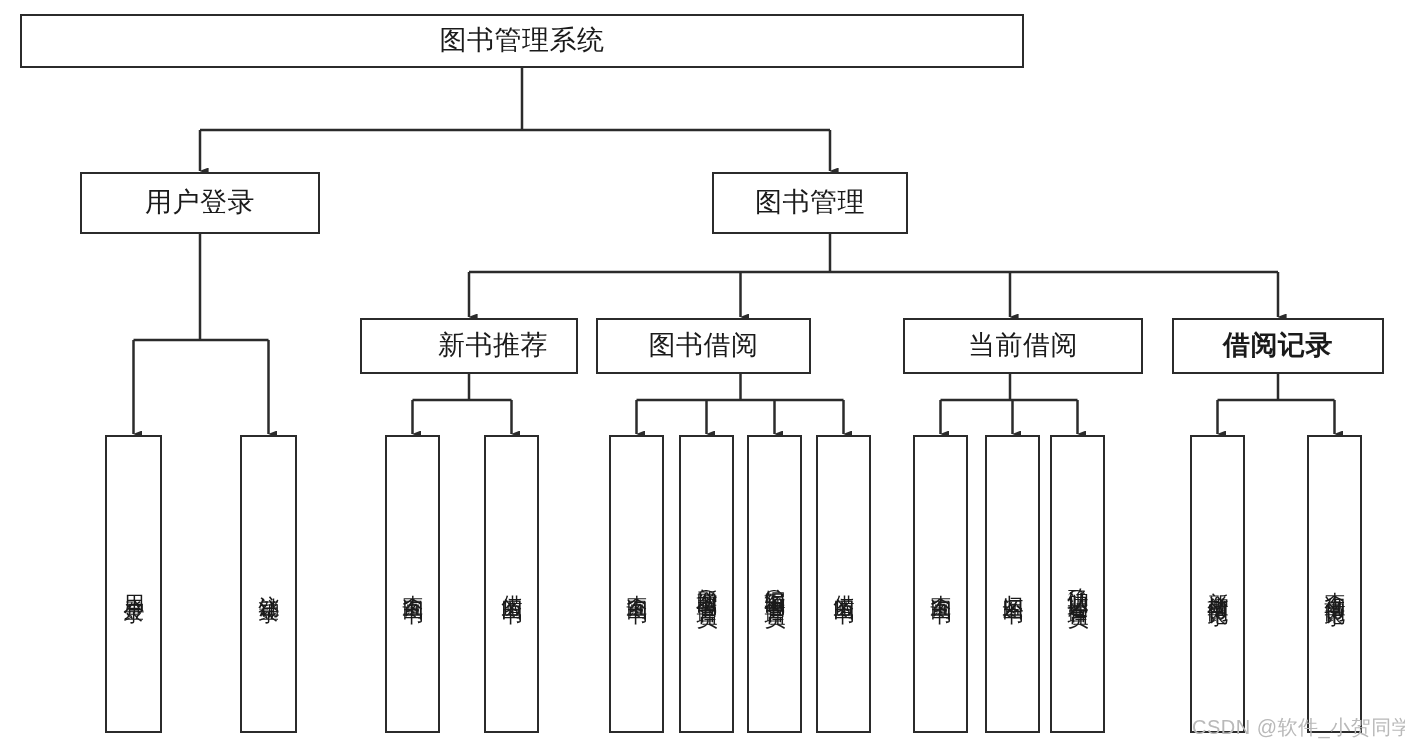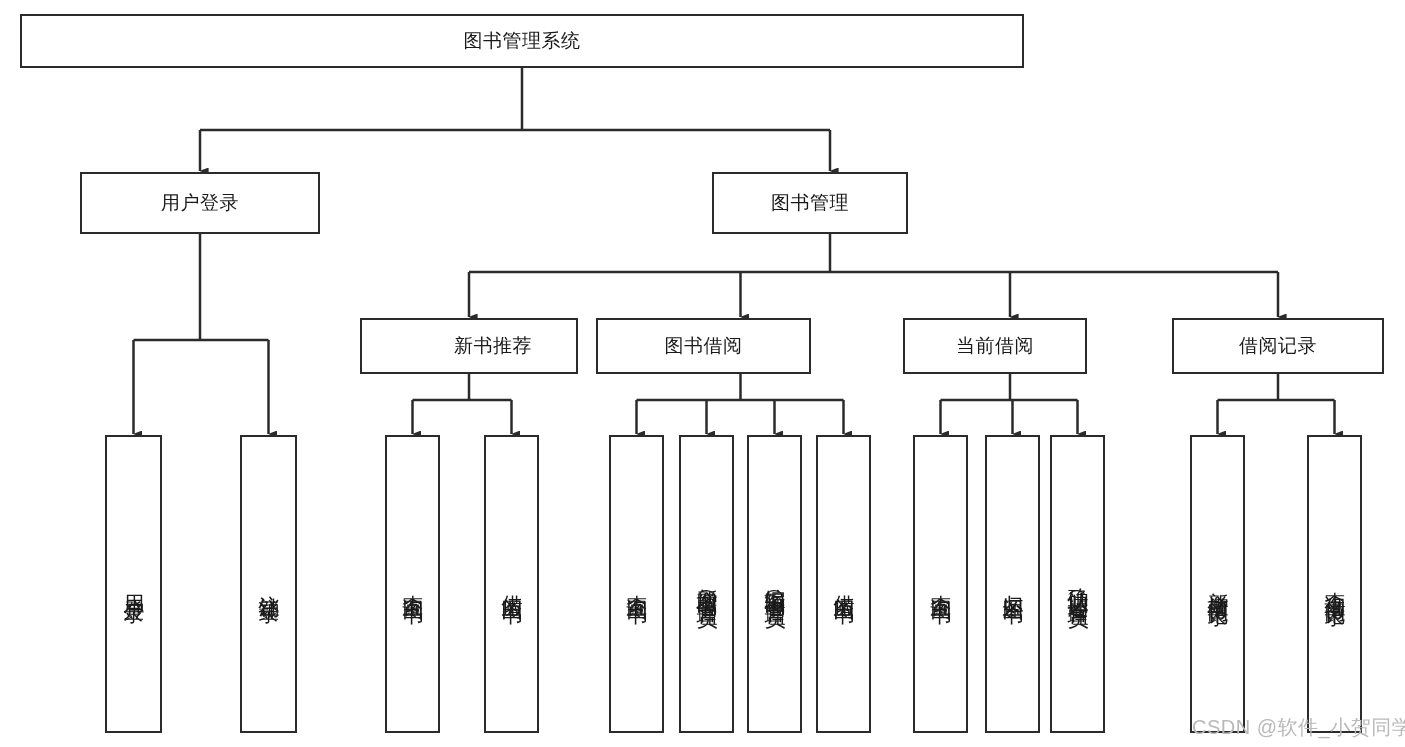--- a/index.html
+++ b/index.html
@@ -29,21 +29,21 @@
   }
   .node-label {
     display: block;
     text-align: center;
     line-height: 1.18;
     color: #1a1a1a;
     letter-spacing: 0.5px;
   }
   .node.horizontal .node-label {
     writing-mode: horizontal-tb;
-    font-size: 19px;
+    font-size: 27px;
   }
   .node.vertical {
     align-items: center;
   }
   .node.vertical .node-label {
     writing-mode: vertical-rl;
     text-orientation: upright;
     font-size: 21px;
     letter-spacing: 3px;
     white-space: nowrap;
@@ -117,24 +117,24 @@
       </div>
       <div class="node horizontal" style="left: 712px; top: 172px; width: 196px; height: 62px; border-color: rgb(43, 43, 43);">
         <span class="node-label">图书管理</span>
       </div>
       <div class="node horizontal" style="left: 360px; top: 318px; width: 218px; height: 56px; border-color: rgb(43, 43, 43); padding-left: 48px;">
         <span class="node-label">新书推荐</span>
       </div>
       <div class="node horizontal" style="left: 596px; top: 318px; width: 215px; height: 56px; border-color: rgb(43, 43, 43);">
         <span class="node-label">图书借阅</span>
       </div>
-      <div class="node horizontal" style="left: 903px; top: 318px; width: 184px; height: 56px; border-color: rgb(43, 43, 43);">
+      <div class="node horizontal" style="left: 903px; top: 318px; width: 240px; height: 56px; border-color: rgb(43, 43, 43);">
         <span class="node-label">当前借阅</span>
       </div>
-      <div class="node horizontal" style="left: 1172px; top: 318px; width: 212px; height: 56px; border-color: rgb(43, 43, 43);">
+      <div class="node horizontal" style="left: 1172px; top: 318px; width: 212px; height: 56px; border-color: rgb(43, 43, 43); font-weight: bold;">
         <span class="node-label">借阅记录</span>
       </div>
       <div class="node vertical" style="left: 105px; top: 435px; width: 57px; height: 298px; border-color: rgb(43, 43, 43);">
         <span class="node-label">用户登录</span>
       </div>
       <div class="node vertical" style="left: 240px; top: 435px; width: 57px; height: 298px; border-color: rgb(43, 43, 43);">
         <span class="node-label">注销登录</span>
       </div>
       <div class="node vertical" style="left: 385px; top: 435px; width: 55px; height: 298px; border-color: rgb(43, 43, 43);">
         <span class="node-label">查询图书</span>

